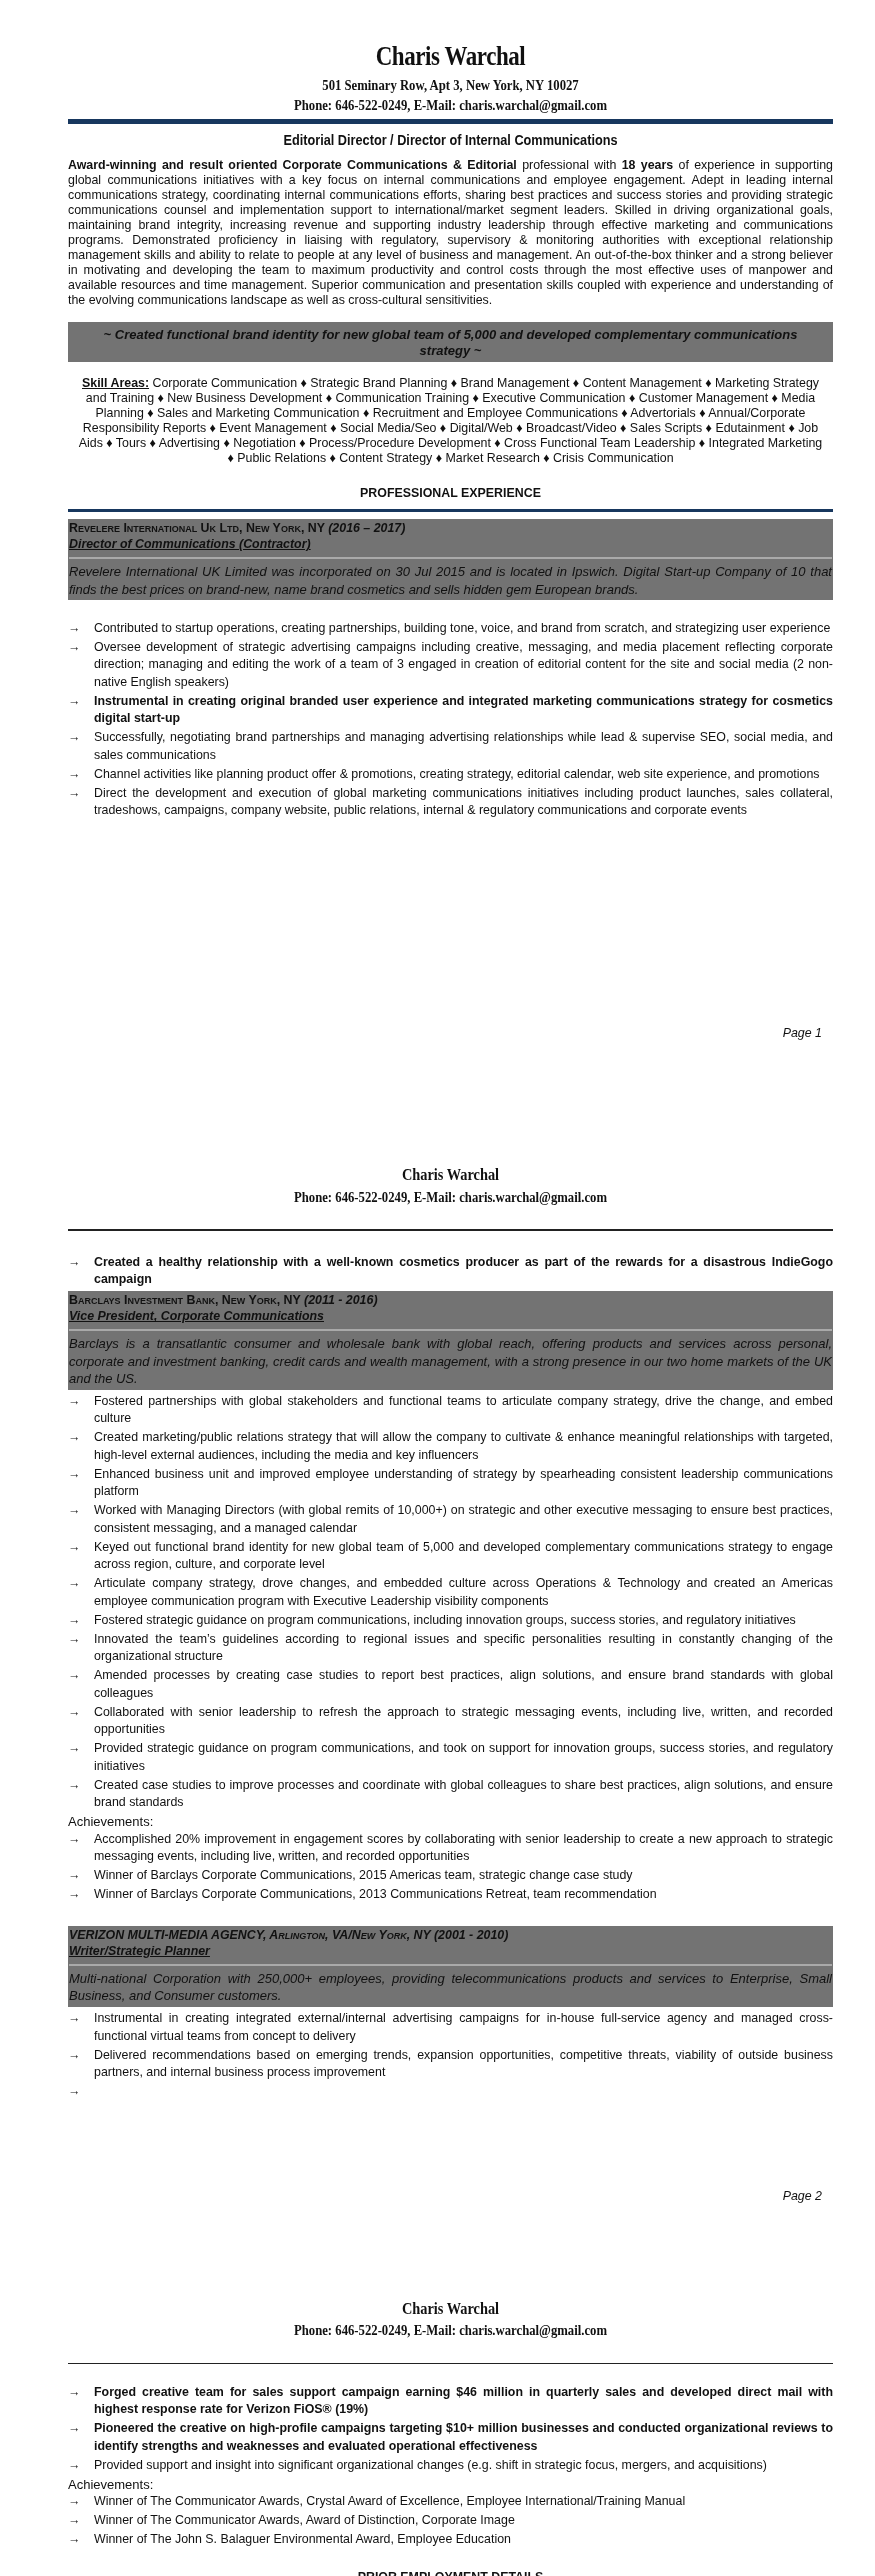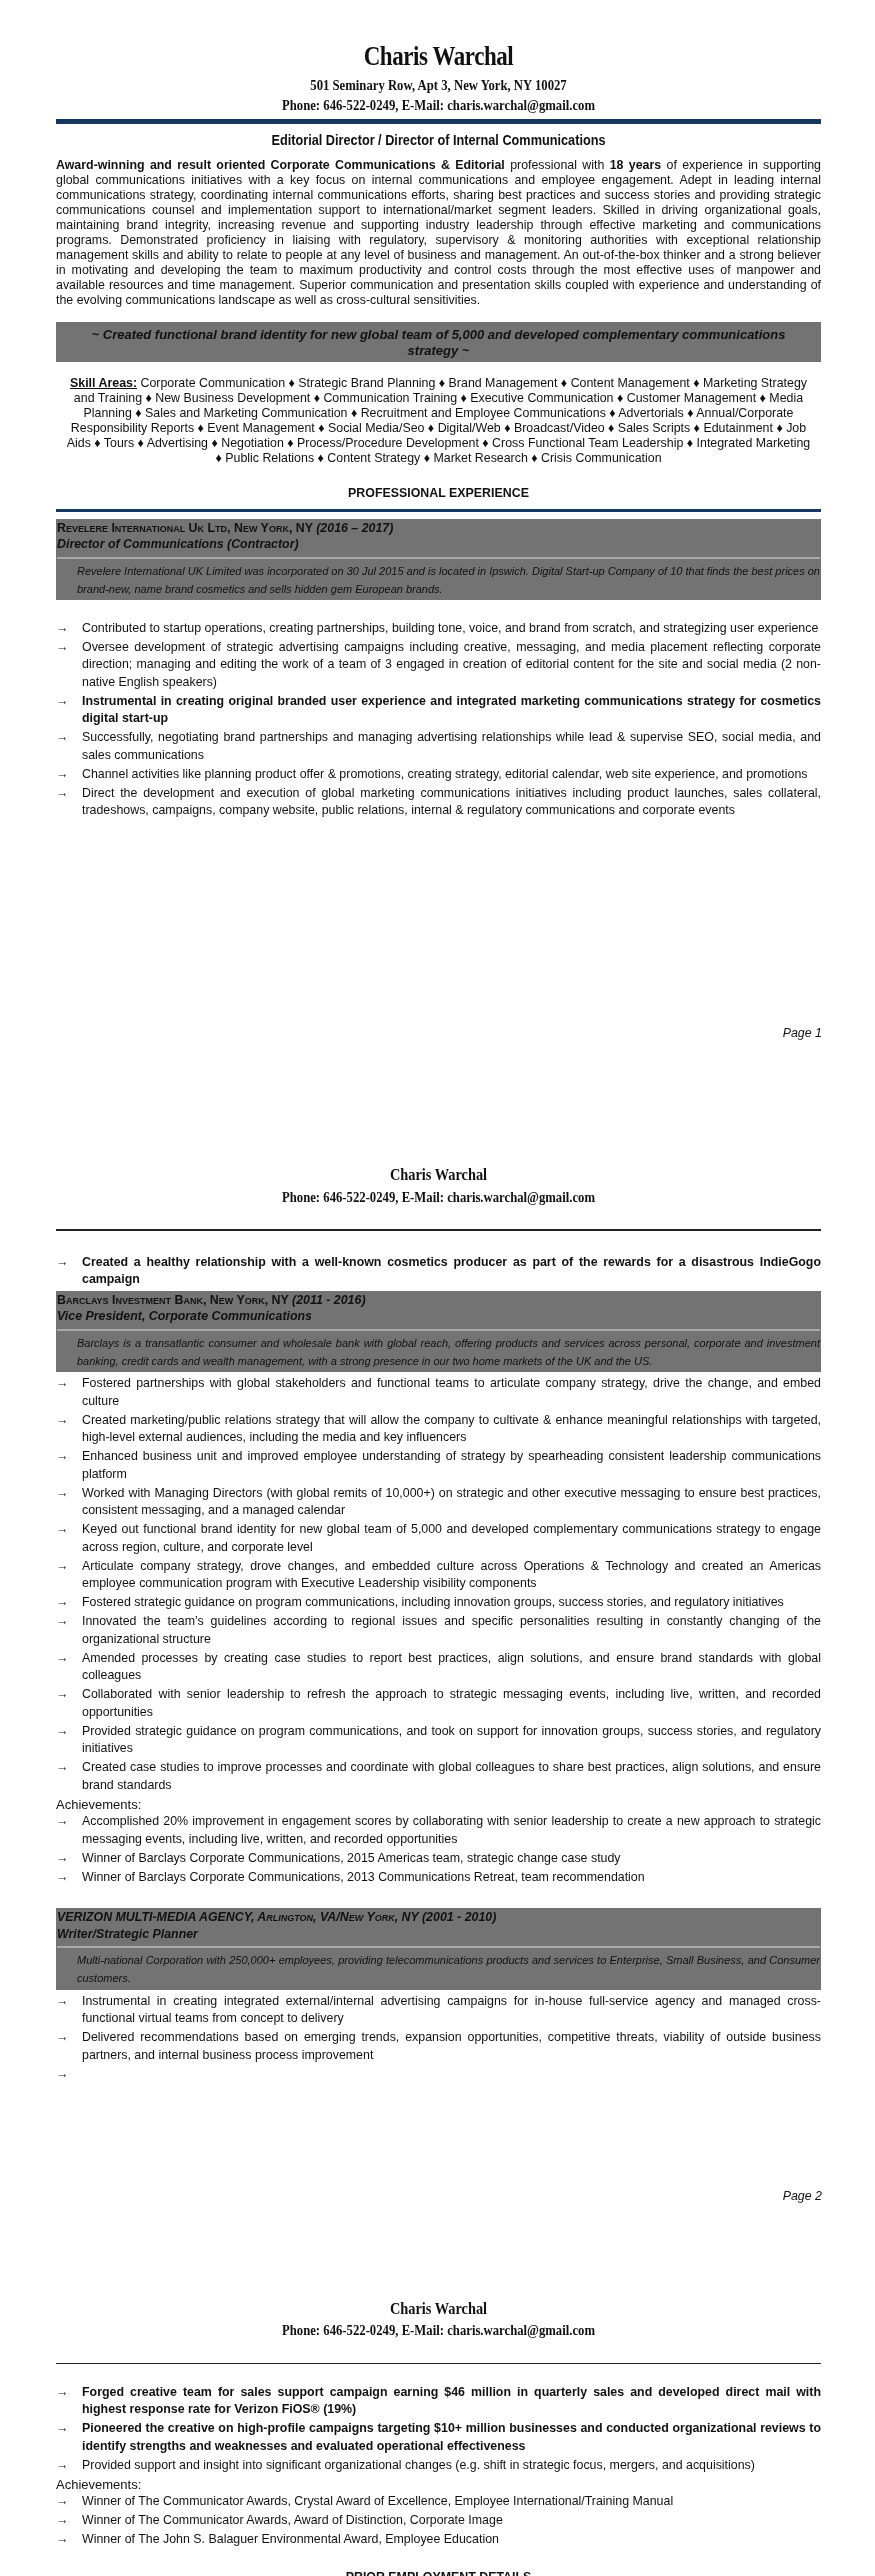--- a/index.html
+++ b/index.html
@@ -1,37 +1,37 @@
 <!DOCTYPE html>
 <html style="font-size:8.2px"><head>
 <meta charset="utf-8">
 <style>
   html, body { margin: 0; padding: 0; background: #ffffff; }
   body { width: 876px; height: 3400px; position: relative; overflow: hidden;
          font-family: "Liberation Sans", sans-serif; color: #111; }
   .page { position: absolute; left: 0; width: 876px; }
-  .inner { position: absolute; left: 56px; width: 765px; }
+  .inner { position: absolute; left: 68px; width: 765px; }
   .name-big { font-family: "Liberation Serif", serif; font-weight: bold; font-size: 28px; text-align: center; letter-spacing: -0.5px; line-height: 31px; transform: scaleX(0.82); }
   .name-small { font-family: "Liberation Serif", serif; font-weight: bold; font-size: 17.5px; text-align: center; line-height: 20.6px; transform: scaleX(0.82); }
   .contact { font-family: "Liberation Serif", serif; font-weight: bold; font-size: 15.5px; text-align: center; line-height: 19.6px; transform: scaleX(0.82); }
   .navy-rule { height: 4.1px; background: #17375e; }
   .black-rule { height: 1.5px; background: #222; }
   .doc-title { font-weight: bold; font-size: 15.5px; text-align: center; line-height: 20.6px; transform: scaleX(0.82); }
   .para { font-size: 12.4px; line-height: 15px; text-align: justify; }
   .gray-box { background: #737373; }
   .highlight { font-weight: bold; font-style: italic; font-size: 13px; line-height: 15.5px; text-align: center; padding: 0 31px; }
   .skills { font-size: 12.4px; line-height: 15px; text-align: center; padding: 0 10.3px; }
   .skills .label { font-weight: bold; text-decoration: underline; }
   .section-title { font-weight: bold; font-size: 12.4px; text-align: center; line-height: 15.5px; }
   .company { font-weight: bold; font-size: 12.4px; line-height: 15.5px; font-variant: small-caps; }
   .company .dates { font-style: italic; font-variant: normal; }
   .company.italic { font-style: italic; }
-  .role { font-weight: bold; font-style: italic; font-size: 12.4px; line-height: 16.5px; }
+  .role { font-weight: bold; font-style: italic; font-size: 12.4px; line-height: 16.5px; text-decoration: underline; }
   .gray-rule { height: 2.1px; background: #a9a9a9; margin: 4.1px 0; }
-  .desc { font-style: italic; font-size: 11px; line-height: 17.5px; text-align: justify; padding-left: 20px; }
+  .desc { font-style: italic; font-size: 13px; line-height: 17.5px; text-align: justify; }
   ul.arrows { list-style: none; margin: 0; padding: 0; }
   ul.arrows li { position: relative; padding-left: 26px; font-size: 12.4px; line-height: 17.5px; text-align: justify; margin-bottom: 1.5px; }
   ul.arrows li .arrow { position: absolute; left: 0; top: 0; width: 15.5px; }
   ul.arrows li.bold { font-weight: bold; }
   .sub-head { font-weight: normal; font-size: 13px; line-height: 17.5px; }
   .page-no { position: absolute; right: 54px; font-style: italic; font-size: 12.4px; }
 </style>
 </head>
 <body>
 

